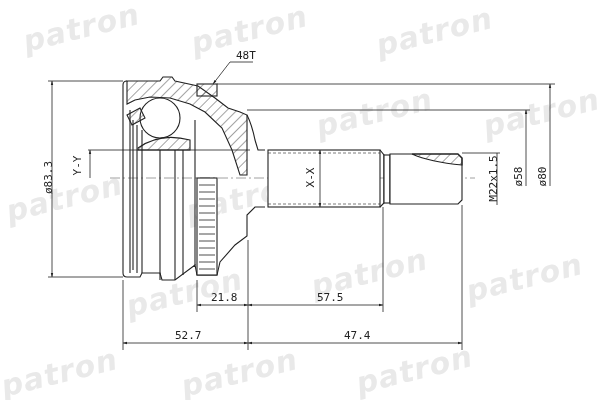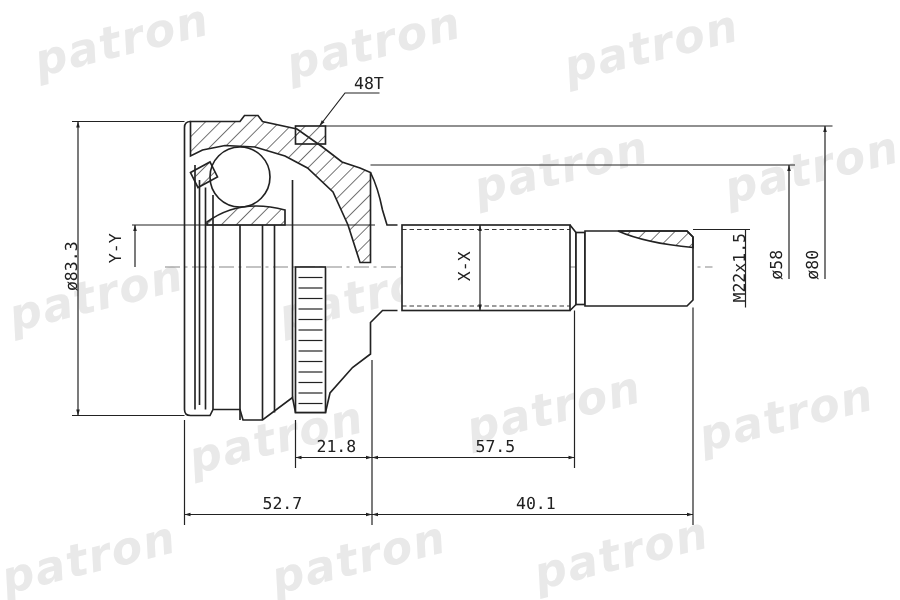--- a/index.html
+++ b/index.html
@@ -131,13 +131,13 @@
 <div class="dim" style="left:236px;top:50px;">48T</div>
 <div class="vdim" style="left:18px;top:172px;width:60px;text-align:center;">ø83.3</div>
 <div class="vdim" style="left:62px;top:160px;width:30px;text-align:center;">Y-Y</div>
 <div class="vdim" style="left:295px;top:172px;width:30px;text-align:center;">X-X</div>
 <div class="vdim" style="left:463px;top:173px;width:60px;text-align:center;">M22x1.5</div>
 <div class="vdim" style="left:503px;top:171px;width:30px;text-align:center;">ø58</div>
 <div class="vdim" style="left:527px;top:171px;width:30px;text-align:center;">ø80</div>
 <div class="dim" style="left:211px;top:292px;">21.8</div>
 <div class="dim" style="left:305px;top:292px;margin-left:12px;">57.5</div>
 <div class="dim" style="left:175px;top:330px;">52.7</div>
-<div class="dim" style="left:344px;top:330px;">40.1</div>
+<div class="dim" style="left:344px;top:330px;">47.4</div>
 
 </body></html>

